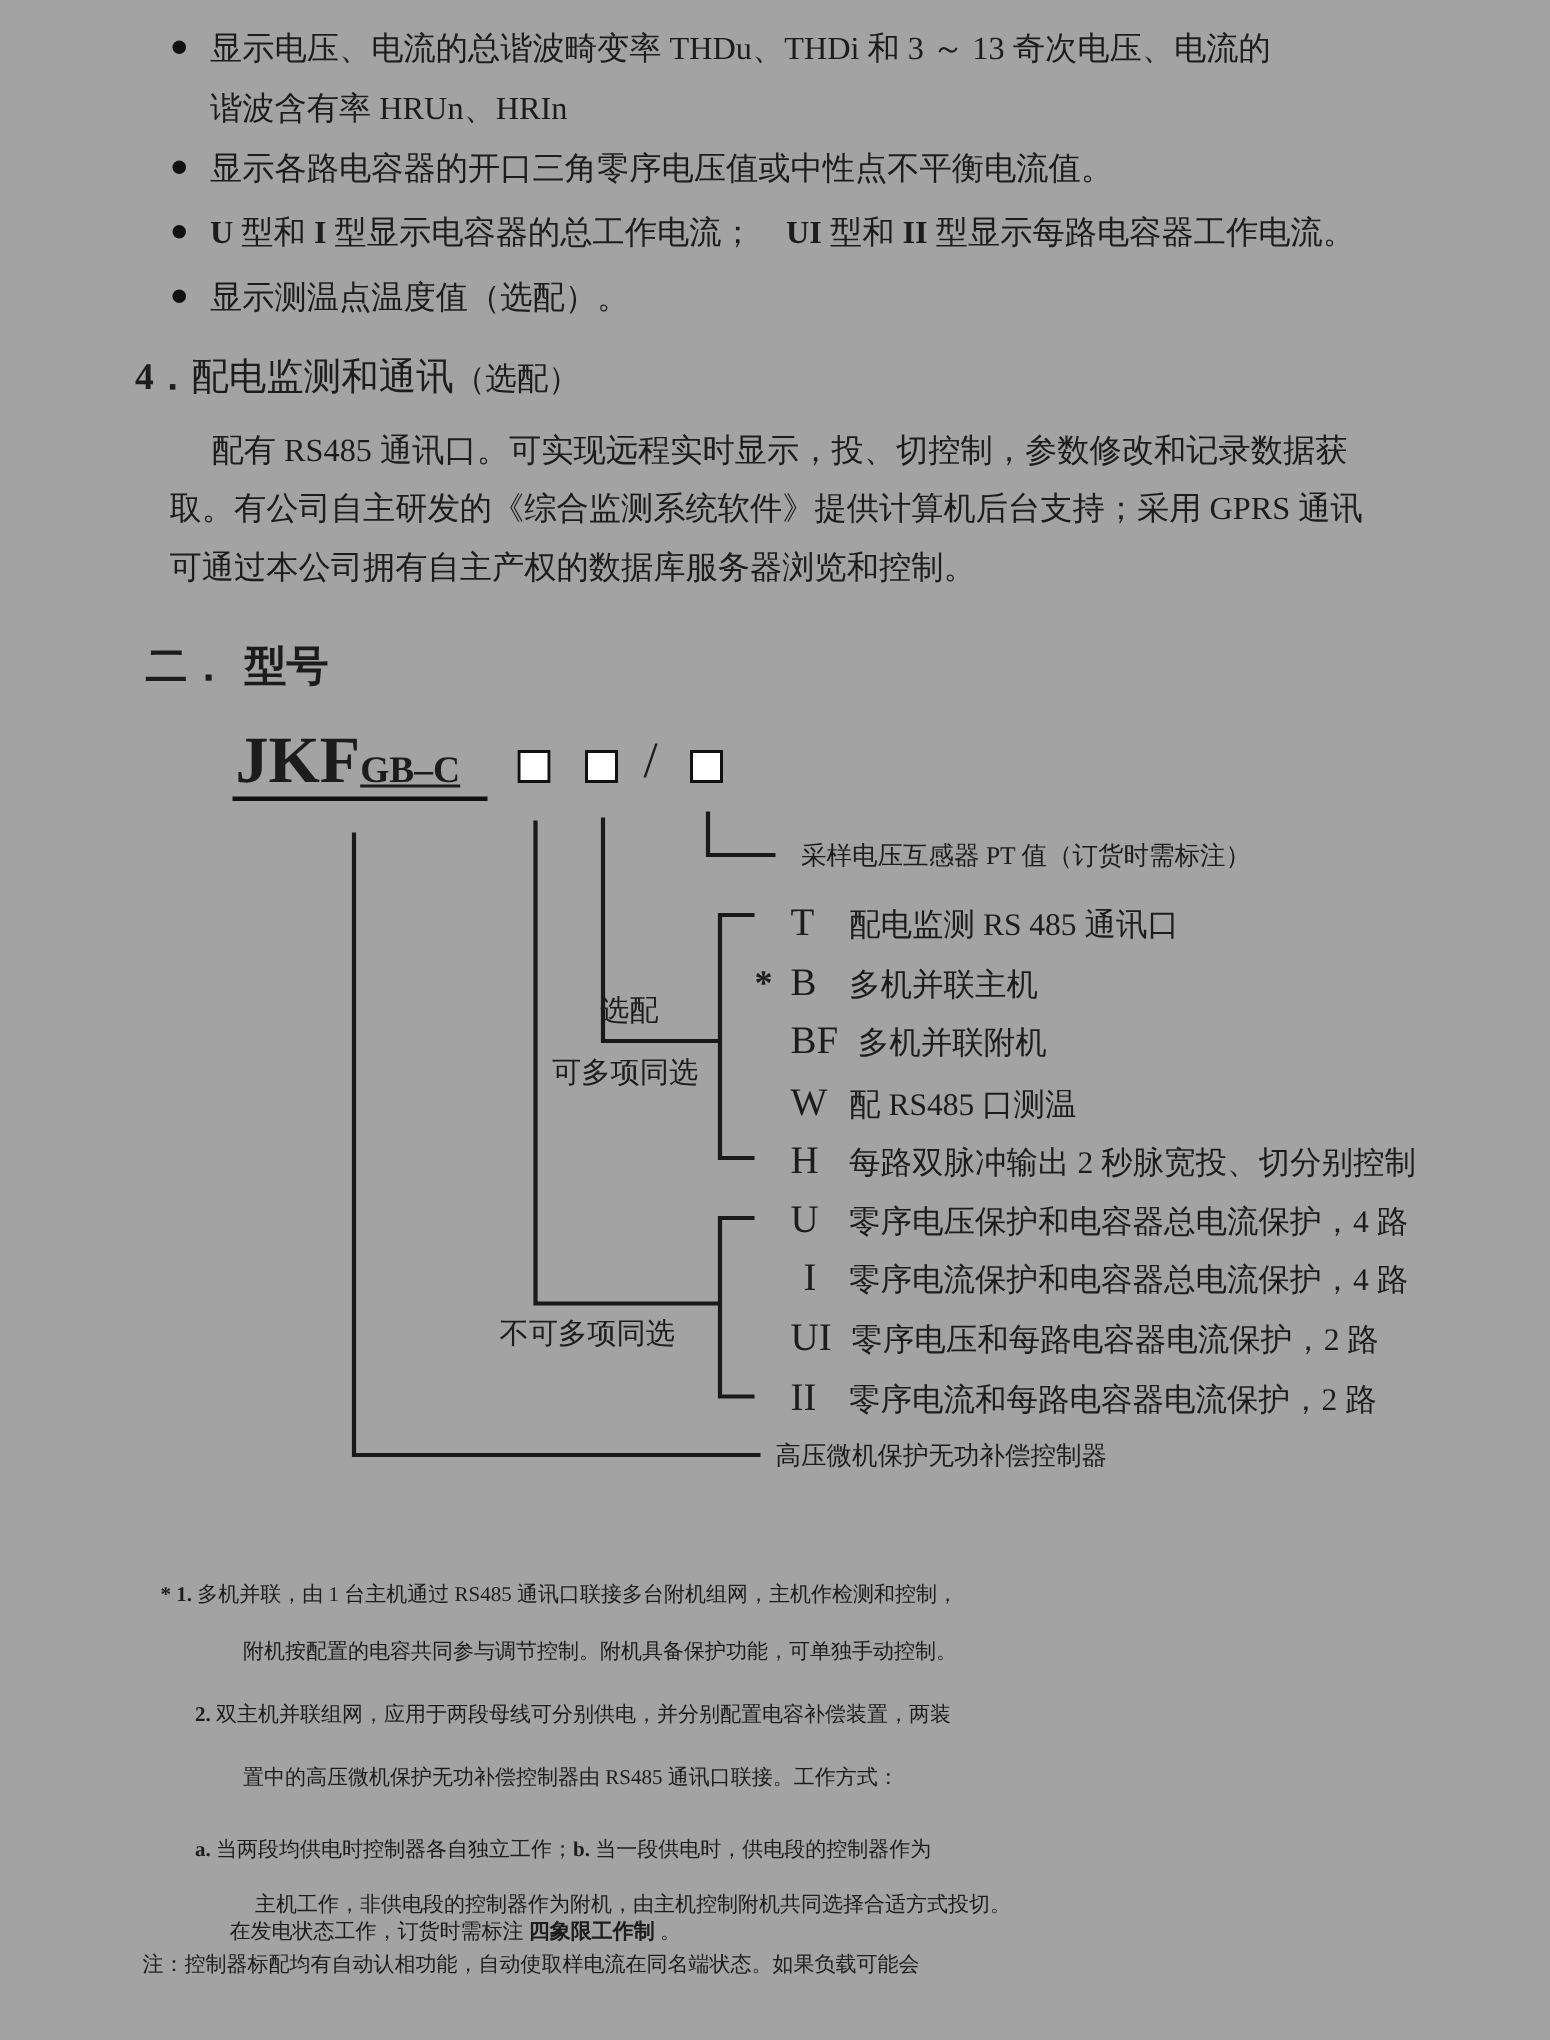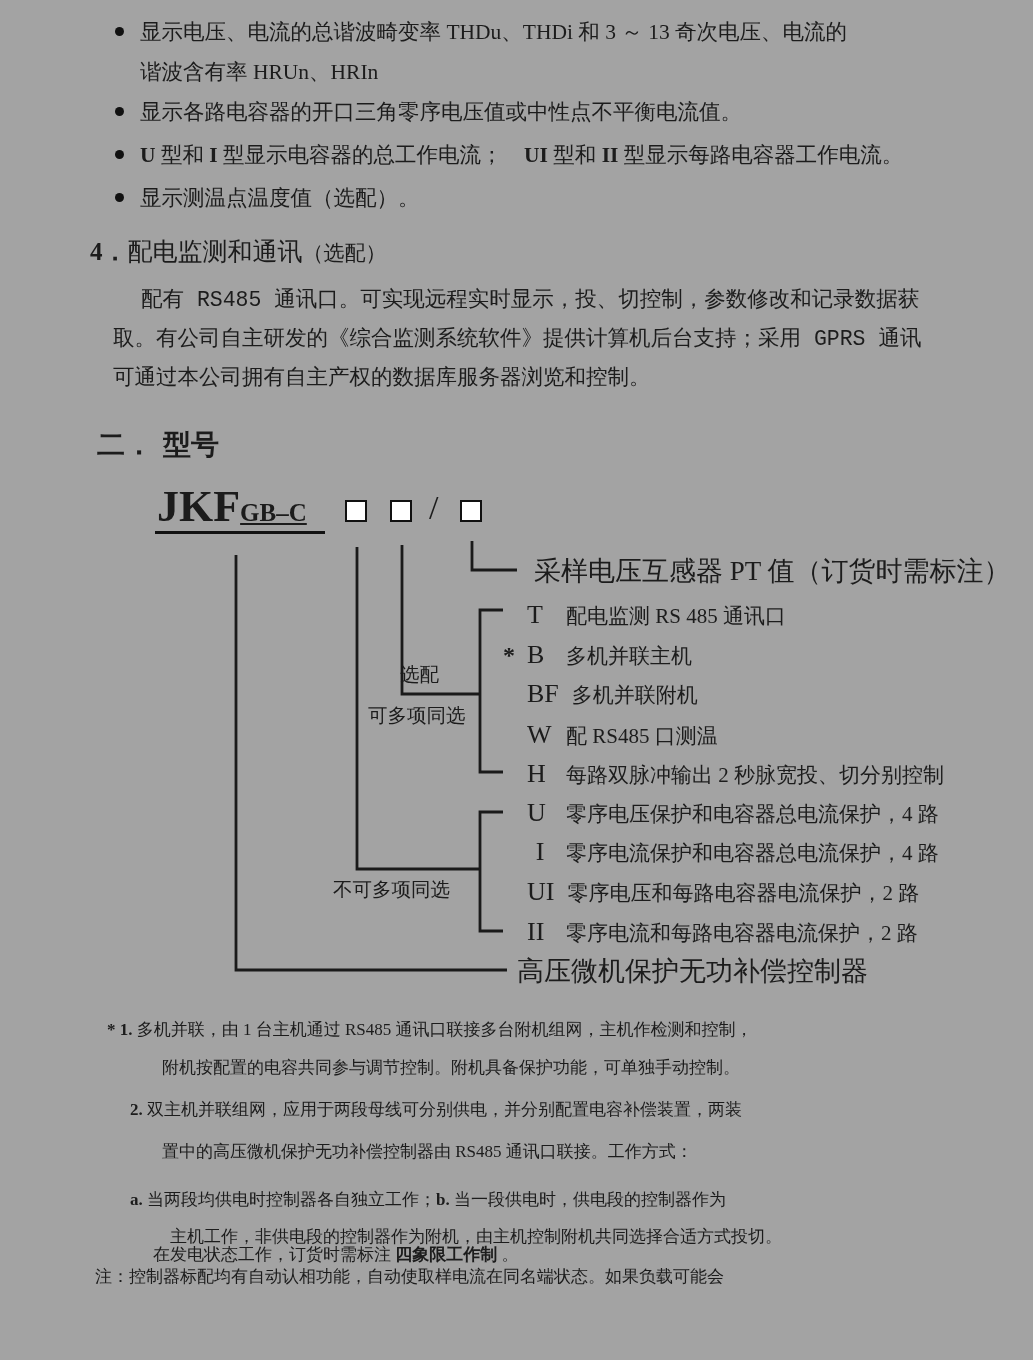--- a/index.html
+++ b/index.html
@@ -13,40 +13,40 @@
   
   .bullet{position:absolute;left:113px;}
   .dot{position:absolute;left:2px;top:15px;width:9px;height:9px;border-radius:50%;background:#111;}
   .btext{margin-left:27px;font-size:21.5px;line-height:40px;white-space:nowrap;}
   
   .h4{left:90px;top:234px;font-size:25px;line-height:36px;}
   .h4 .h-num{font-weight:bold;}
   .h4 .h-title{font-weight:normal;}
   .h4 .h-paren{font-size:21px;font-weight:normal;}
   
-  .para-line{position:absolute;left:113px;font-size:21.5px;line-height:39px;white-space:nowrap;font-family:Liberation Mono, monospace;}
+  .para-line{position:absolute;left:113px;font-size:21.5px;line-height:39px;white-space:nowrap;}
   
   .h2{left:97px;top:426px;font-size:28px;font-weight:bold;line-height:38px;}
   .h2 .h2-title{margin-left:10px;}
   
   .model-name{left:157px;top:484px;font-size:44px;font-weight:bold;line-height:46px;}
   .model-sub{font-size:25px;font-weight:bold;text-decoration:underline;}
   .model-underline{left:155px;top:531px;width:170px;height:3px;background:#111;}
   .sq{position:absolute;top:500px;width:22px;height:22px;box-sizing:border-box;border:2.5px solid #111;background:#fff;}
   .model-slash{left:429px;top:490px;font-size:34px;line-height:36px;}
   
   .drow{position:absolute;display:flex;align-items:baseline;line-height:32px;white-space:nowrap;}
   .drow .star{display:inline-block;width:24px;font-size:24px;font-weight:bold;}
   .drow .letter{display:inline-block;min-width:26px;font-size:26px;margin-right:13px;}
   .drow .dtext{font-size:21px;}
   .dlabel{position:absolute;font-size:19.5px;line-height:24px;white-space:nowrap;}
-  .plain{font-size:27px;line-height:32px;}
+  .plain{font-size:17px;line-height:32px;}
   svg.lines{position:absolute;left:0;top:0;pointer-events:none;}
   
-  .note-line{position:absolute;font-size:17px;line-height:40px;white-space:nowrap;}
+  .note-line{position:absolute;font-size:14px;line-height:40px;white-space:nowrap;margin-top:34px;}
 </style>
 </head>
 <body>
 
 <div class="page">
 
   <div class="bullet" style="top:12px">
     <span class="dot"></span>
     <div class="btext">
       <div>显示电压、电流的总谐波畸变率 THDu、THDi 和 3 ～ 13 奇次电压、电流的</div>

